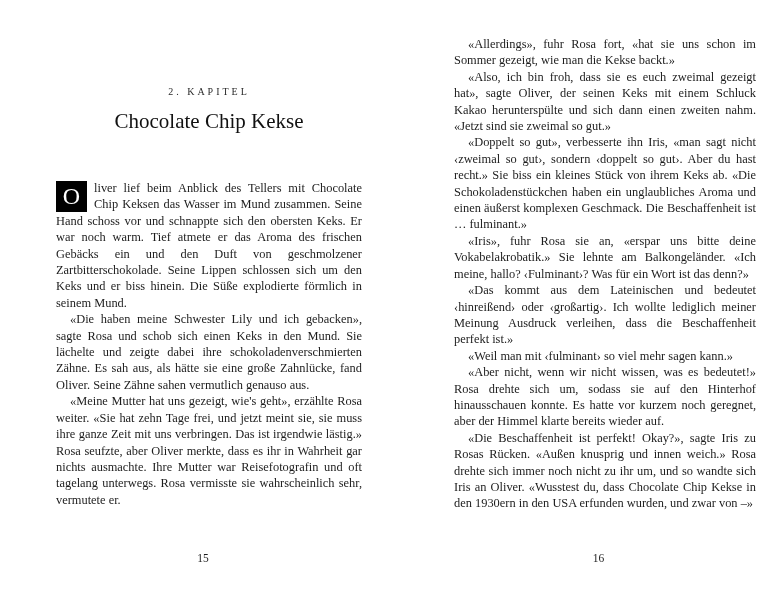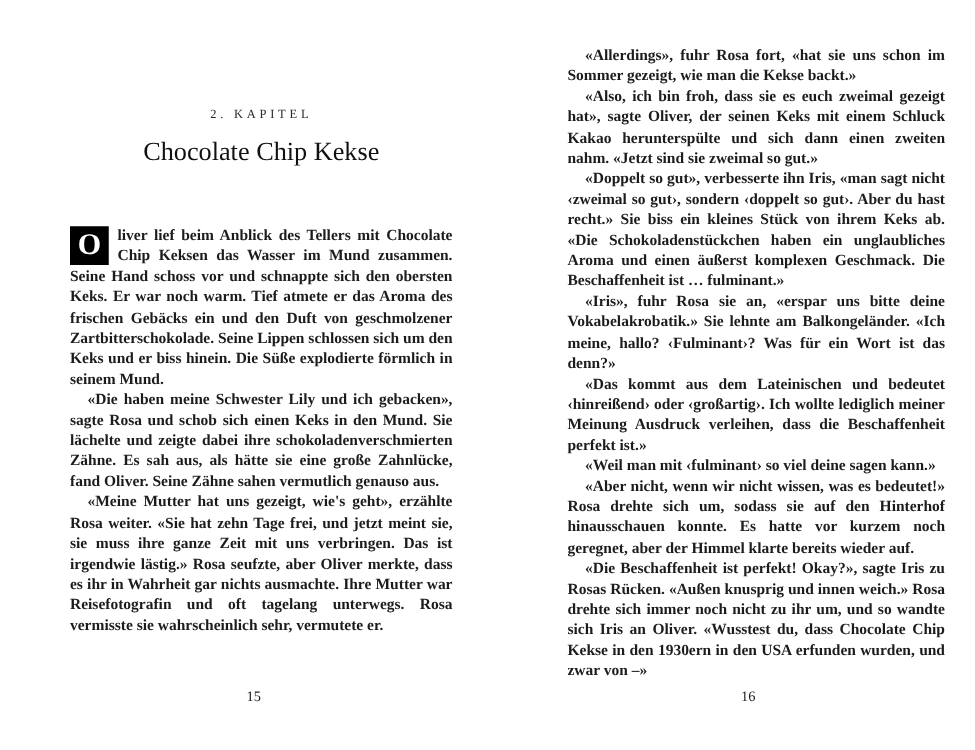--- a/index.html
+++ b/index.html
@@ -35,21 +35,20 @@
     text-align: center;
     font-size: 21px;
     color: #111;
     margin-bottom: 46px;
   }
   .body p {
     font-size: 12.4px;
     line-height: 16.4px;
     text-align: justify;
     hyphens: auto;
-    font-weight: bold;
     -webkit-hyphens: auto;
   }
   p.indent { text-indent: 14px; }
 
   .dropcap {
     float: left;
     width: 31px;
     height: 31px;
     background: #000;
     color: #fff;
@@ -84,20 +83,20 @@
     <div class="page-number">15</div>
   </div>
 
   <div class="page right">
     <div class="body">
       <p class="indent">«Allerdings», fuhr Rosa fort, «hat sie uns schon im Sommer gezeigt, wie man die Kekse backt.»</p>
       <p class="indent">«Also, ich bin froh, dass sie es euch zweimal gezeigt hat», sagte Oliver, der seinen Keks mit einem Schluck Kakao herunterspülte und sich dann einen zweiten nahm. «Jetzt sind sie zweimal so gut.»</p>
       <p class="indent">«Doppelt so gut», verbesserte ihn Iris, «man sagt nicht ‹zweimal so gut›, sondern ‹doppelt so gut›. Aber du hast recht.» Sie biss ein kleines Stück von ihrem Keks ab. «Die Schokoladenstückchen haben ein unglaubliches Aroma und einen äußerst komplexen Geschmack. Die Beschaffenheit ist … fulminant.»</p>
       <p class="indent">«Iris», fuhr Rosa sie an, «erspar uns bitte deine Vokabelakrobatik.» Sie lehnte am Balkongeländer. «Ich meine, hallo? ‹Fulminant›? Was für ein Wort ist das denn?»</p>
       <p class="indent">«Das kommt aus dem Lateinischen und bedeutet ‹hinreißend› oder ‹großartig›. Ich wollte lediglich meiner Meinung Ausdruck verleihen, dass die Beschaffenheit perfekt ist.»</p>
-      <p class="indent">«Weil man mit ‹fulminant› so viel deine sagen kann.»</p>
+      <p class="indent">«Weil man mit ‹fulminant› so viel mehr sagen kann.»</p>
       <p class="indent">«Aber nicht, wenn wir nicht wissen, was es bedeutet!» Rosa drehte sich um, sodass sie auf den Hinterhof hinausschauen konnte. Es hatte vor kurzem noch geregnet, aber der Himmel klarte bereits wieder auf.</p>
       <p class="indent">«Die Beschaffenheit ist perfekt! Okay?», sagte Iris zu Rosas Rücken. «Außen knusprig und innen weich.» Rosa drehte sich immer noch nicht zu ihr um, und so wandte sich Iris an Oliver. «Wusstest du, dass Chocolate Chip Kekse in den 1930ern in den USA erfunden wurden, und zwar von –»</p>
     </div>
     <div class="page-number">16</div>
   </div>
 
 </div>
 
 </body></html>

